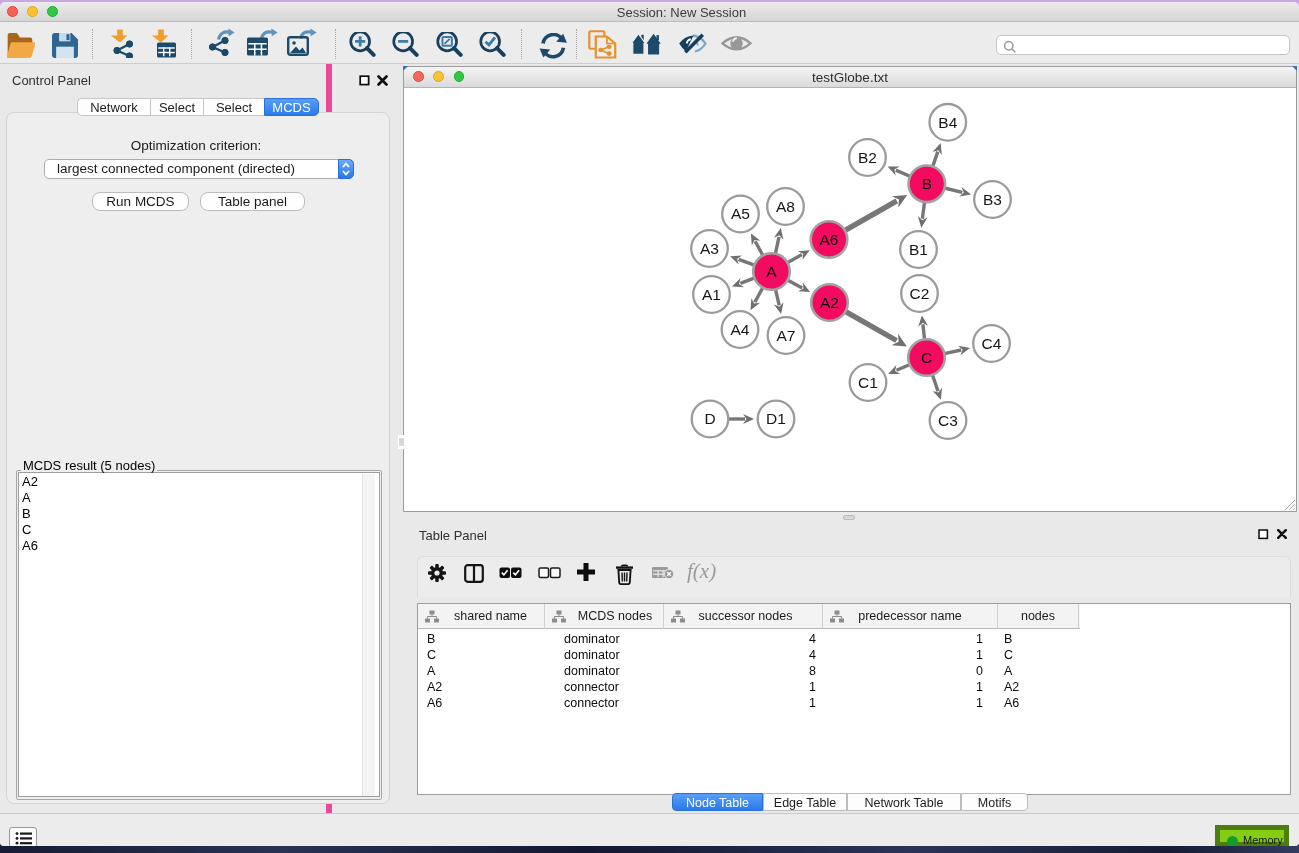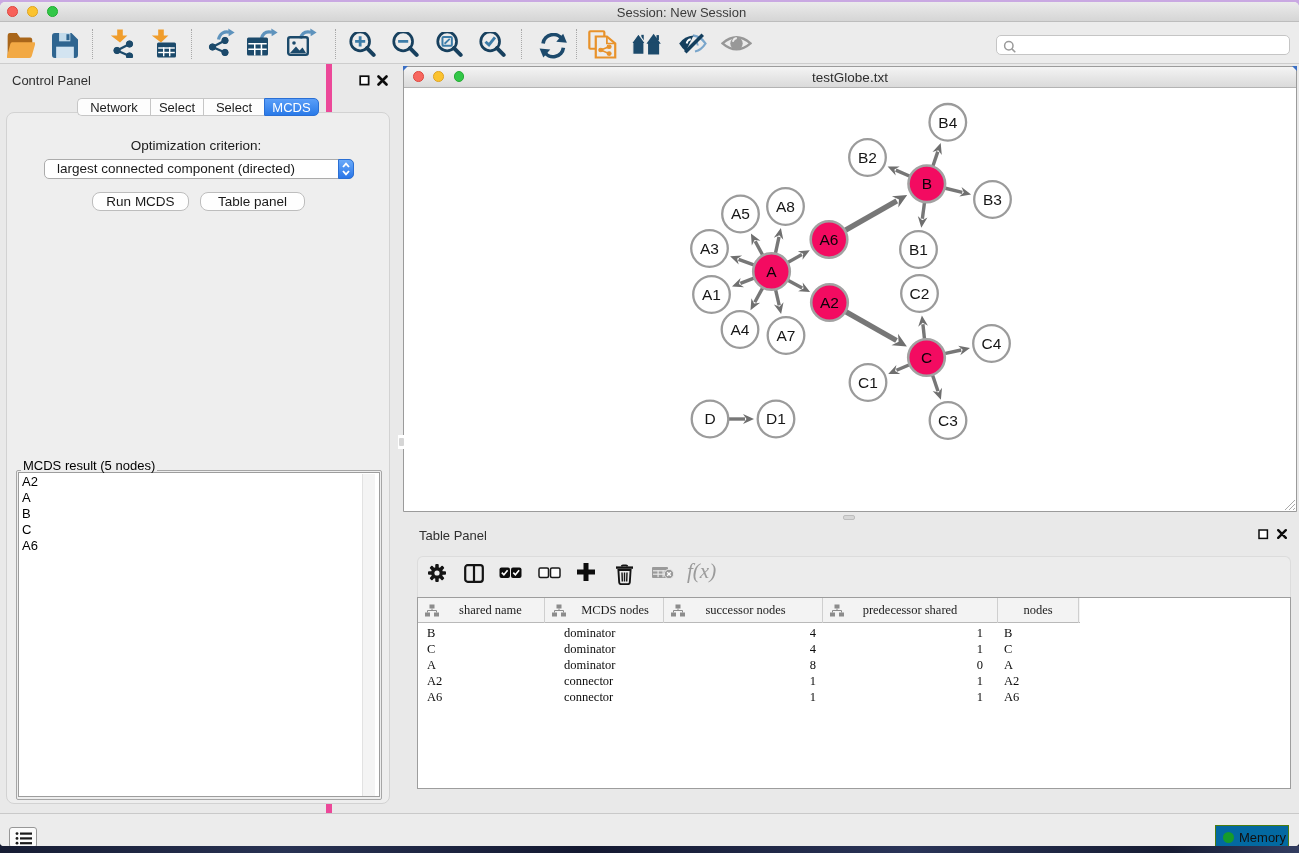--- a/index.html
+++ b/index.html
@@ -21,22 +21,22 @@
 #toolbar{position:absolute;left:0;top:21px;width:1299px;height:41px;background:#ececec;
  border-bottom:1px solid #cdcdcd;}
 .vsep{position:absolute;top:6px;height:30px;width:0;border-left:1px dotted #a8a8a8;}
 #searchbox{position:absolute;left:996px;top:12px;width:294px;height:20px;background:#fff;
  border:1px solid #c5c5c5;border-radius:5px;}
 #main{position:absolute;left:0;top:62px;width:1299px;height:750px;background:#e9e9e9;}
 #statusbar{position:absolute;left:0;top:811px;width:1299px;height:33px;background:#ececec;
  border-top:1px solid #c9c9c9;}
 #listbtn{position:absolute;left:9px;top:13px;width:28px;height:21px;background:#fbfbfb;
  border:1px solid #979797;border-radius:3px;}
-#membtn{position:absolute;left:1215px;top:11px;width:74px;height:22px;background:#0369a1;
- border:1px solid #4d7c0f;font-size:13px;color:#111;}
+#membtn{position:absolute;left:1215px;top:11px;width:74px;height:22px;background:#84cc16;
+ border:5px solid #4d7c0f;font-size:11px;color:#111;}
 #memdot{position:absolute;left:7px;top:6px;width:11px;height:11px;border-radius:50%;background:#169b2b;}
 
 #cpanel{position:absolute;left:0;top:0;width:332px;height:750px;border-right:6px solid #ec4899;}
 #cptitle{position:absolute;left:12px;top:9px;font-size:13px;color:#303030;}
 #cpbox{position:absolute;left:6px;top:48px;width:384px;height:692px;background:#eeeeee;
  border:1px solid #d2d2d2;border-radius:8px;}
 #tabs{position:absolute;left:77px;top:34px;height:18px;display:flex;z-index:3;
  font-size:13px;color:#1d1d1d;}
 .tab{background:#fdfdfd;border:1px solid #c6c6c6;border-right:none;height:18px;
  line-height:17px;text-align:center;}
@@ -66,22 +66,22 @@
  background:linear-gradient(#f4f4f4,#dadada);border-bottom:1px solid #b3b3b3;border-radius:4px 4px 0 0;}
 #nettitle .t1{left:9px;top:4px;background:#f7675f;border:1px solid #dd4a43;}
 #nettitle .t2{left:29px;top:4px;background:#fbc32f;border:1px solid #dfa526;}
 #nettitle .t3{left:49.5px;top:4px;background:#33c748;border:1px solid #25ad35;}
 #netlbl{position:absolute;left:0;top:3px;width:892px;text-align:center;font-size:13.5px;color:#2e2e2e;}
 
 #tpanel{position:absolute;left:393px;top:448px;width:906px;height:302px;}
 #tptitle{position:absolute;left:26px;top:16px;font-size:13px;color:#303030;}
 #tptools{position:absolute;left:24px;top:44px;width:874px;height:41px;background:#ececec;
  border:1px solid #dcdcdc;border-radius:6px 6px 0 0;border-bottom:none;}
-#ttable{position:absolute;left:24px;top:85px;width:874px;height:192px;background:#fff;
- border:1px solid #9d9d9d;font-family:Liberation Serif, serif;}
+#ttable{position:absolute;left:24px;top:91px;width:874px;height:192px;background:#fff;
+ border:1px solid #9d9d9d;}
 #thead{position:absolute;left:0;top:0;width:662px;height:25px;background:#f3f3f3;
  border-bottom:1px solid #b9b9b9;font-size:12.5px;color:#1c1c1c;}
 .hcell{position:absolute;top:0;height:25px;border-right:1px solid #cfcfcf;text-align:center;line-height:25px;}
 .hicon{position:absolute;top:6px;}
 .trow{position:absolute;font-size:12.5px;color:#0c0c0c;height:16px;line-height:16px;}
 .btabs{position:absolute;top:281px;left:0;width:906px;height:20px;font-size:12.5px;color:#1d1d1d;}
 .btab{position:absolute;top:0;height:18px;background:#fdfdfd;border:1px solid #bbb;
  text-align:center;line-height:18px;}
 </style></head><body>
 <div id="deskbot"></div>
@@ -433,21 +433,21 @@
     <circle cx="17" cy="8" r="4.7" fill="#9a9a9a" stroke="#e9e9e9" stroke-width="1"></circle>
     <path d="M15.2 6.2 L18.8 9.8 M18.8 6.2 L15.2 9.8" stroke="#fff" stroke-width="1.4"></path>
    </svg>
    <div class="abs" style="left:269px;top:2px;font-family:'Liberation Serif',serif;font-style:italic;font-size:21px;color:#9b9b9b">f(x)</div>
   </div>
   <div id="ttable">
    <div id="thead">
     <div class="hcell" style="left:0;width:127px;text-indent:19px">shared name</div>
     <div class="hcell" style="left:127px;width:119px;text-indent:22px">MCDS nodes</div>
     <div class="hcell" style="left:246px;width:159px;text-indent:5px">successor nodes</div>
-    <div class="hcell" style="left:405px;width:175px">predecessor shared</div>
+    <div class="hcell" style="left:405px;width:175px">predecessor name</div>
     <div class="hcell" style="left:580px;width:81px">nodes</div>
     <svg class="hicon" style="left:7px" width="14" height="13" viewBox="0 0 14 13">
               <use href="#treeic"></use>
             </svg>
     <svg class="hicon" style="left:134px" width="14" height="13" viewBox="0 0 14 13">
               <use href="#treeic"></use>
             </svg>
     <svg class="hicon" style="left:253px" width="14" height="13" viewBox="0 0 14 13">
               <use href="#treeic"></use>
             </svg>
@@ -484,20 +484,26 @@
    <div class="trow" style="left:146px;top:75px">connector</div>
    <div class="trow" style="left:246px;top:75px;width:152px;text-align:right">1</div>
    <div class="trow" style="left:405px;top:75px;width:160px;text-align:right">1</div>
    <div class="trow" style="left:586px;top:75px">A2</div>
    <div class="trow" style="left:9px;top:91px">A6</div>
    <div class="trow" style="left:146px;top:91px">connector</div>
    <div class="trow" style="left:246px;top:91px;width:152px;text-align:right">1</div>
    <div class="trow" style="left:405px;top:91px;width:160px;text-align:right">1</div>
    <div class="trow" style="left:586px;top:91px">A6</div>
   </div>
+  <div class="btabs">
+   <div class="btab sel" style="left:279px;width:91px;background:linear-gradient(#5a9ef8,#2a7ae8);color:#fff;border-color:#2a6fd4;border-radius:4px 0 0 4px">Node Table</div>
+   <div class="btab" style="left:370px;width:84px">Edge Table</div>
+   <div class="btab" style="left:454px;width:114px">Network Table</div>
+   <div class="btab" style="left:568px;width:67px;border-radius:0 4px 4px 0">Motifs</div>
+  </div>
  </div>
 </div>
 <div id="statusbar">
  <div id="listbtn">
         <svg style="position:absolute;left:5px;top:3px" width="18" height="15" viewBox="0 0 18 15">
   <g fill="#1a1a1a">
             <circle cx="2" cy="2.6" r="1.4"></circle>
             <circle cx="2" cy="7.4" r="1.4"></circle>
             <circle cx="2" cy="12.2" r="1.4"></circle>
   <rect x="5" y="1.5" width="12" height="2.2"></rect>

